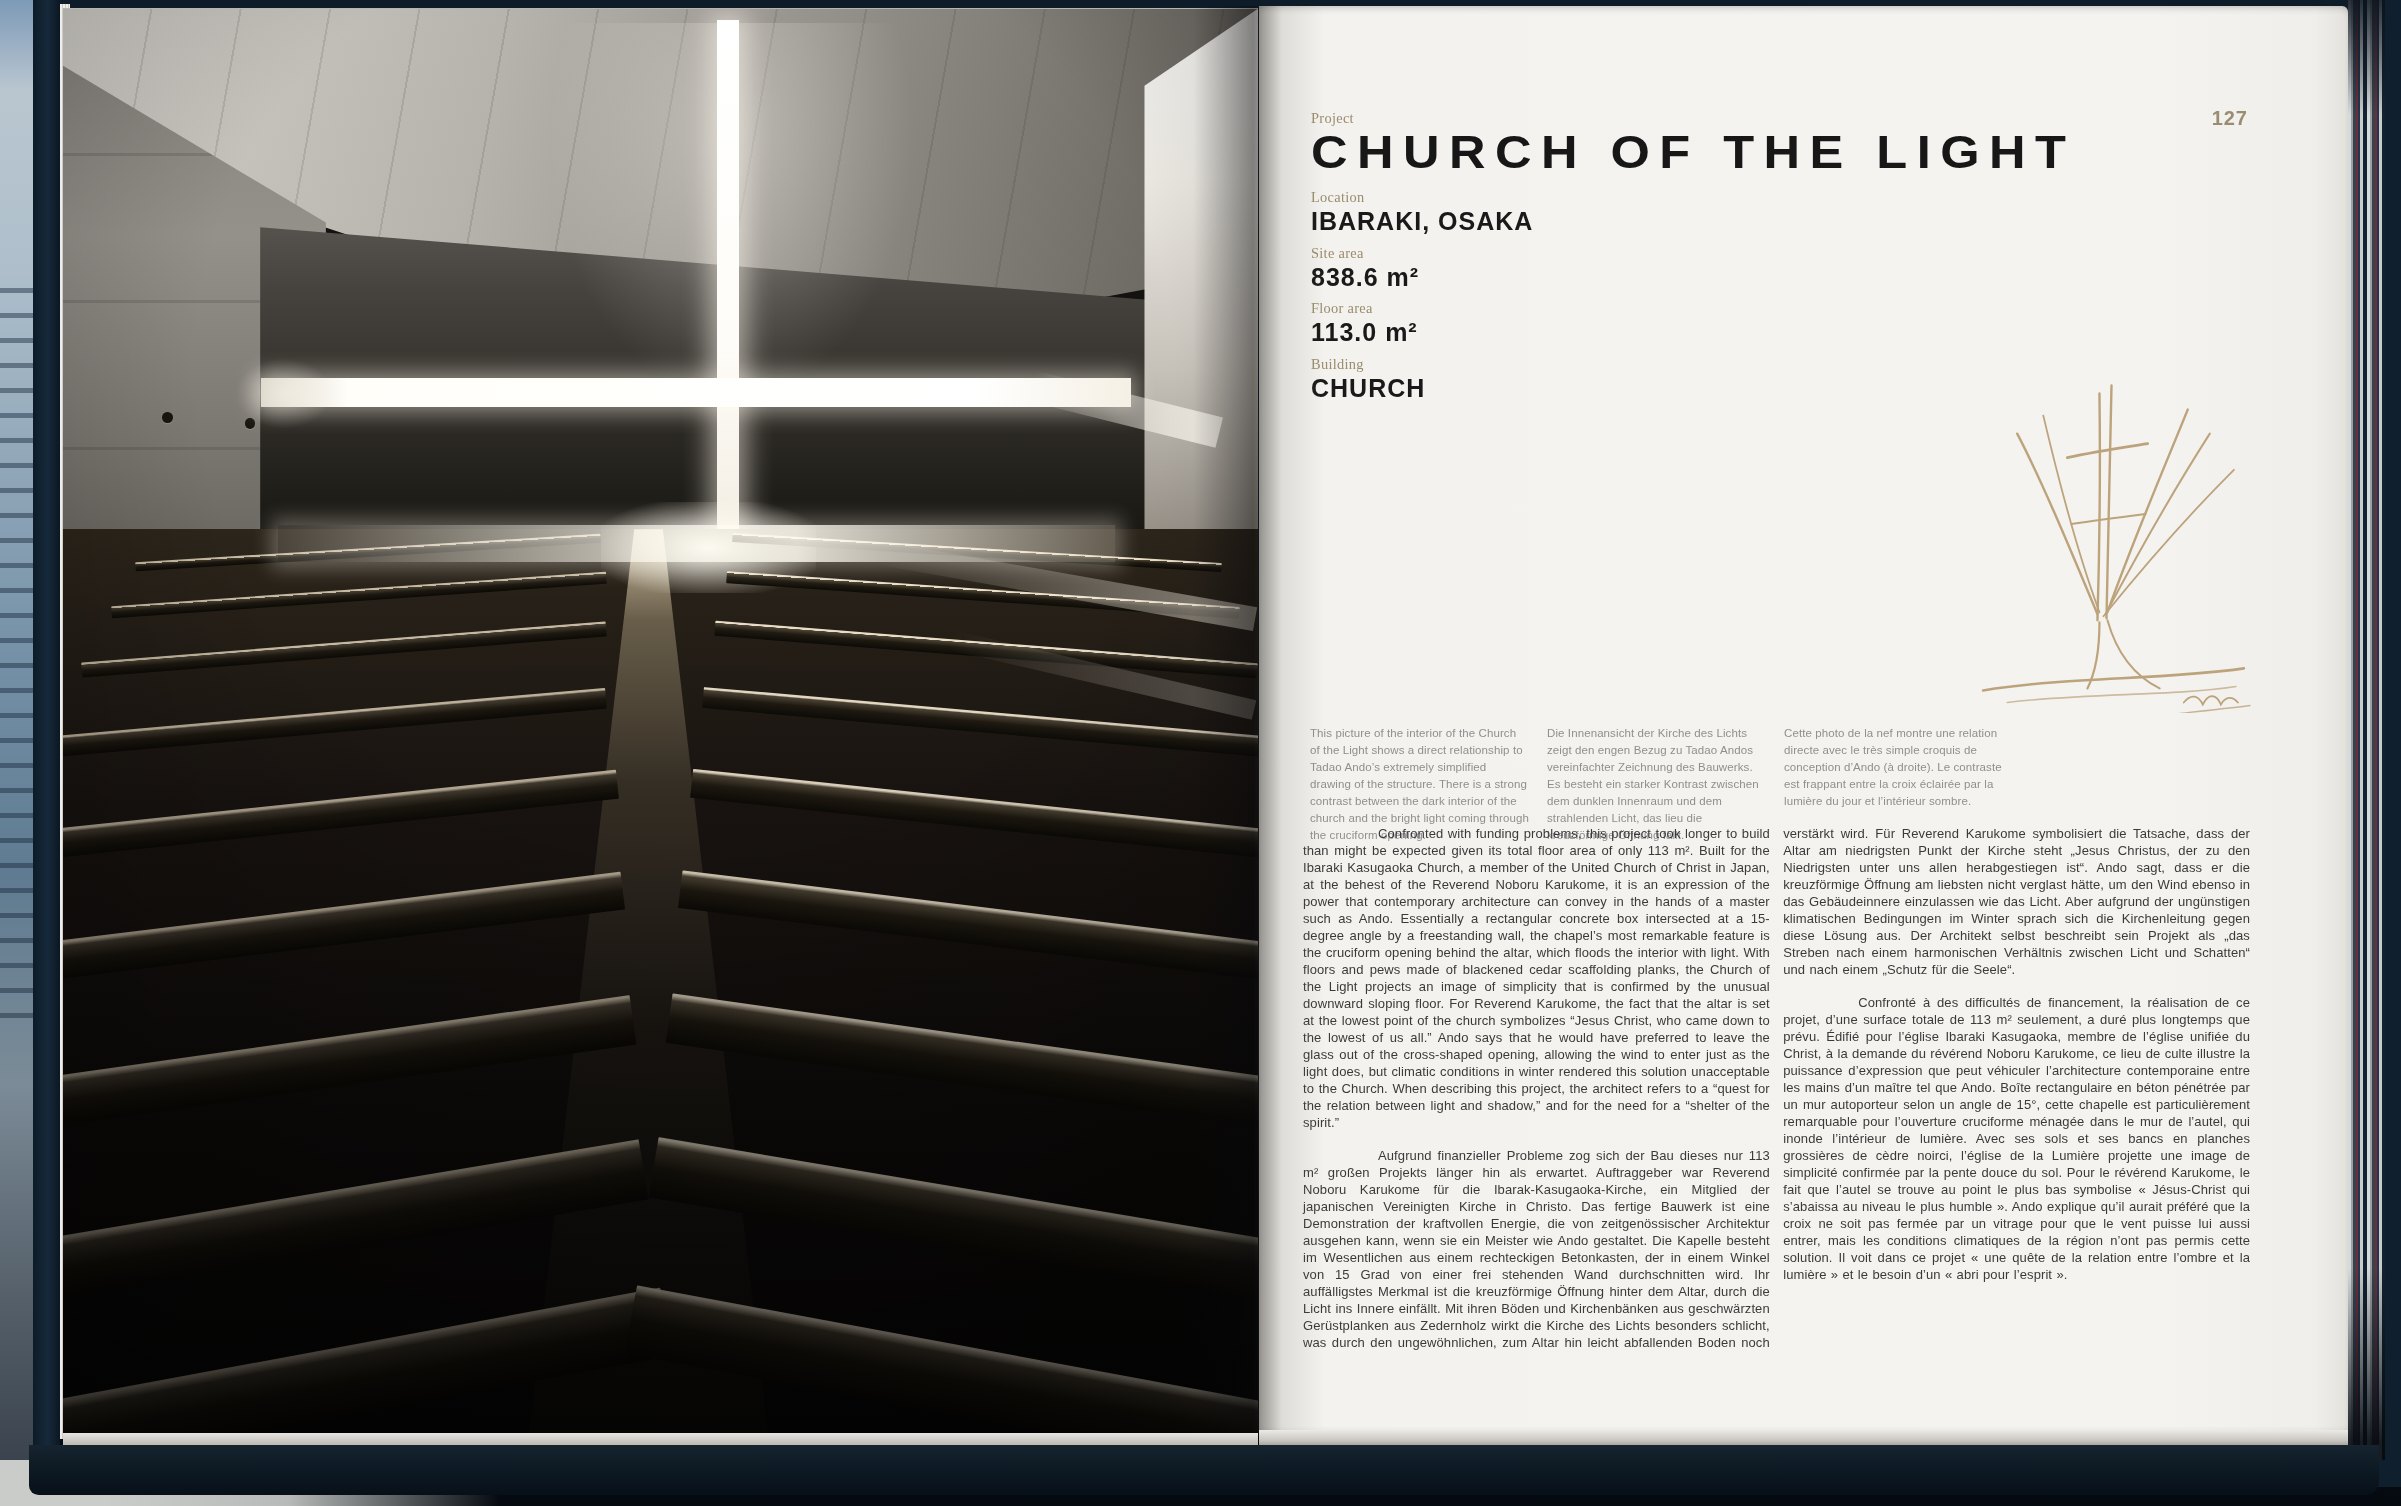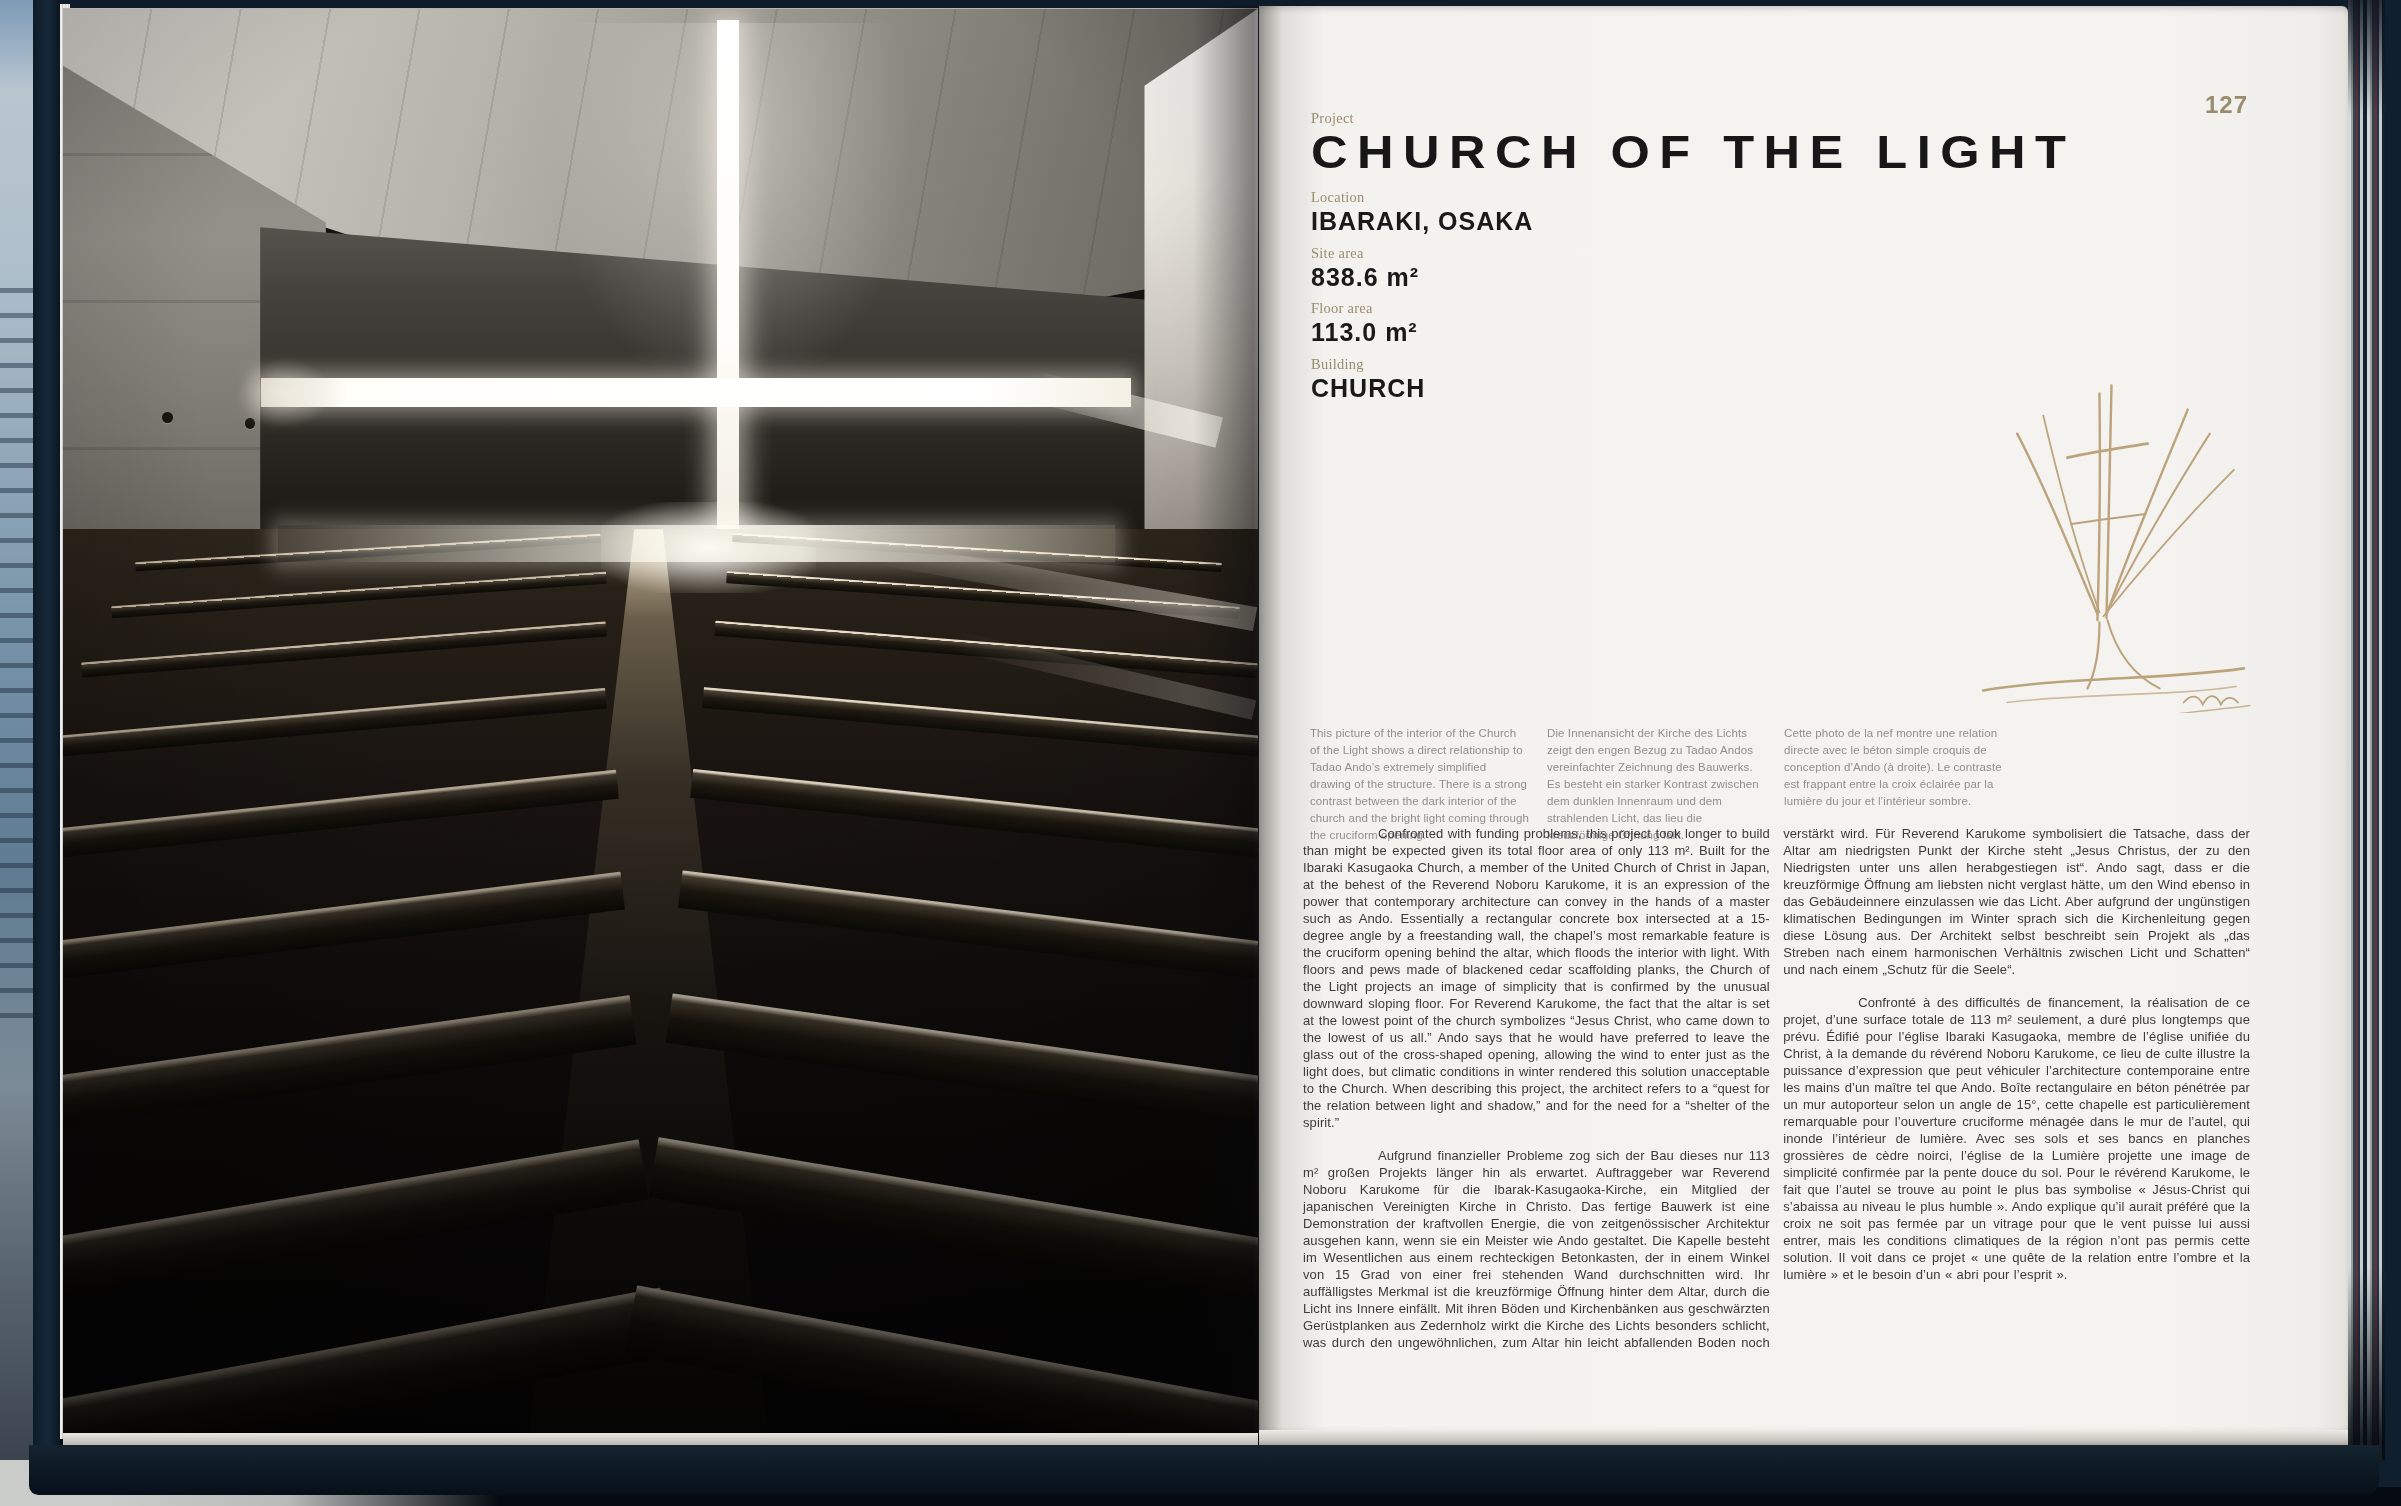--- a/index.html
+++ b/index.html
@@ -85,22 +85,22 @@
     background:radial-gradient(ellipse 120% 95% at 52% 25%,rgba(0,0,0,0) 34%,rgba(0,0,0,.4) 72%,rgba(0,0,0,.68) 100%);}
 
   
   .gutter{position:absolute;left:1193px;top:5.8px;width:131px;height:1430px;pointer-events:none;
     background:linear-gradient(to right,rgba(8,8,10,0) 0%,rgba(8,8,10,.42) 46%,rgba(40,34,28,.30) 55%,rgba(120,115,108,.12) 68%,rgba(120,115,108,0) 100%);}
 
   
   .page-right{position:absolute;left:1259px;top:5.8px;width:1089px;height:1428px;border-radius:0 5.8px 3.8px 0;
     background:linear-gradient(to right,#dddbd6 0,#ecebe7 21px,#f3f2ef 67px,#f4f3f0 82%,#efeeeb 97%,#e3e1dc 100%);
     box-shadow:inset 0 5.8px 8.6px -5.8px rgba(0,0,0,.3), inset 0 -5.8px 8.6px -5.8px rgba(0,0,0,.2);}
-  .pagenum{position:absolute;left:922px;top:85px;width:67px;text-align:right;
-    font-weight:bold;font-size:24px;letter-spacing:1px;color:#9a8d6f;}
+  .pagenum{position:absolute;left:922px;top:101px;width:67px;text-align:right;
+    font-weight:bold;font-size:20px;letter-spacing:1px;color:#9a8d6f;}
   .specs{position:absolute;left:52px;top:104px;width:865px;}
   .label{font-family:"Liberation Serif",serif;font-size:14.4px;color:#9a8c6d;letter-spacing:0.3px;margin-top:8.6px;}
   .title{margin:1.9px 0 0 0;font-size:46px;line-height:1.02;font-weight:bold;color:#171717;letter-spacing:8.6px;
     transform:scaleX(1.1);transform-origin:left;white-space:nowrap;}
   .value{font-size:25px;font-weight:bold;color:#191919;letter-spacing:1px;margin-top:1px;}
   .sketch{position:absolute;left:690px;top:365px;width:321px;height:342px;}
   .captions{position:absolute;left:51px;top:719px;width:711px;display:flex;gap:18px;}
   .caption{margin:0;width:219px;font-size:11.5px;line-height:17px;color:#8f8f8f;letter-spacing:0.1px;}
   .bodytext{position:absolute;left:44px;top:819px;width:947px;height:538px;
     column-count:2;column-gap:13.4px;column-fill:auto;
@@ -192,21 +192,21 @@
       <path d="M158,248 C168,284 186,304 210,316" stroke-width="2"></path>
       <path d="M34,318 C120,304 210,308 294,296" stroke-width="2.6"></path>
       <path d="M58,330 C140,320 222,324 286,314" stroke-width="1.6" opacity="0.7"></path>
       <path d="M234,330 c8,-10 15,-6 19,2 c6,-12 14,-10 18,0 c5,-9 12,-8 17,-2" stroke-width="1.8"></path>
       <path d="M230,341 C254,338 278,336 300,333" stroke-width="1.5" opacity="0.8"></path>
     </svg>
 
     <div class="captions">
       <p class="caption" lang="en">This picture of the interior of the Church of the Light shows a direct relationship to Tadao Ando’s extremely simplified drawing of the structure. There is a strong contrast between the dark interior of the church and the bright light coming through the cruciform opening.</p>
       <p class="caption" lang="de">Die Innenansicht der Kirche des Lichts zeigt den engen Bezug zu Tadao Andos vereinfachter Zeichnung des Bauwerks. Es besteht ein starker Kontrast zwischen dem dunklen Innenraum und dem strahlenden Licht, das lieu die kreuzförmige Öffnung fällt.</p>
-      <p class="caption" lang="fr">Cette photo de la nef montre une relation directe avec le béton simple croquis de conception d’Ando (à droite). Le contraste est frappant entre la croix éclairée par la lumière du jour et l’intérieur sombre.</p>
+      <p class="caption" lang="fr">Cette photo de la nef montre une relation directe avec le très simple croquis de conception d’Ando (à droite). Le contraste est frappant entre la croix éclairée par la lumière du jour et l’intérieur sombre.</p>
     </div>
 
     <div class="bodytext">
       <p class="para" lang="en">Confronted with funding problems, this project took longer to build than might be expected given its total floor area of only 113 m². Built for the Ibaraki Kasugaoka Church, a member of the United Church of Christ in Japan, at the behest of the Reverend Noboru Karukome, it is an expression of the power that contemporary architecture can convey in the hands of a master such as Ando. Essentially a rectangular concrete box intersected at a 15-degree angle by a freestanding wall, the chapel’s most remarkable feature is the cruciform opening behind the altar, which floods the interior with light. With floors and pews made of blackened cedar scaffolding planks, the Church of the Light projects an image of simplicity that is confirmed by the unusual downward sloping floor. For Reverend Karukome, the fact that the altar is set at the lowest point of the church symbolizes “Jesus Christ, who came down to the lowest of us all.” Ando says that he would have preferred to leave the glass out of the cross-shaped opening, allowing the wind to enter just as the light does, but climatic conditions in winter rendered this solution unacceptable to the Church. When describing this project, the architect refers to a “quest for the relation between light and shadow,” and for the need for a “shelter of the spirit.”</p>
       <p class="para" lang="de">Aufgrund finanzieller Probleme zog sich der Bau dieses nur 113 m² großen Projekts länger hin als erwartet. Auftraggeber war Reverend Noboru Karukome für die Ibarak-Kasugaoka-Kirche, ein Mitglied der japanischen Vereinigten Kirche in Christo. Das fertige Bauwerk ist eine Demonstration der kraftvollen Energie, die von zeitgenössischer Architektur ausgehen kann, wenn sie ein Meister wie Ando gestaltet. Die Kapelle besteht im Wesentlichen aus einem rechteckigen Betonkasten, der in einem Winkel von 15 Grad von einer frei stehenden Wand durchschnitten wird. Ihr auffälligstes Merkmal ist die kreuzförmige Öffnung hinter dem Altar, durch die Licht ins Innere einfällt. Mit ihren Böden und Kirchenbänken aus geschwärzten Gerüstplanken aus Zedernholz wirkt die Kirche des Lichts besonders schlicht, was durch den ungewöhnlichen, zum Altar hin leicht abfallenden Boden noch verstärkt wird. Für Reverend Karukome symbolisiert die Tatsache, dass der Altar am niedrigsten Punkt der Kirche steht „Jesus Christus, der zu den Niedrigsten unter uns allen herabgestiegen ist“. Ando sagt, dass er die kreuzförmige Öffnung am liebsten nicht verglast hätte, um den Wind ebenso in das Gebäudeinnere einzulassen wie das Licht. Aber aufgrund der ungünstigen klimatischen Bedingungen im Winter sprach sich die Kirchenleitung gegen diese Lösung aus. Der Architekt selbst beschreibt sein Projekt als „das Streben nach einem harmonischen Verhältnis zwischen Licht und Schatten“ und nach einem „Schutz für die Seele“.</p>
       <p class="para" lang="fr">Confronté à des difficultés de financement, la réalisation de ce projet, d’une surface totale de 113 m² seulement, a duré plus longtemps que prévu. Édifié pour l’église Ibaraki Kasugaoka, membre de l’église unifiée du Christ, à la demande du révérend Noboru Karukome, ce lieu de culte illustre la puissance d’expression que peut véhiculer l’architecture contemporaine entre les mains d’un maître tel que Ando. Boîte rectangulaire en béton pénétrée par un mur autoporteur selon un angle de 15°, cette chapelle est particulièrement remarquable pour l’ouverture cruciforme ménagée dans le mur de l’autel, qui inonde l’intérieur de lumière. Avec ses sols et ses bancs en planches grossières de cèdre noirci, l’église de la Lumière projette une image de simplicité confirmée par la pente douce du sol. Pour le révérend Karukome, le fait que l’autel se trouve au point le plus bas symbolise « Jésus-Christ qui s’abaissa au niveau le plus humble ». Ando explique qu’il aurait préféré que la croix ne soit pas fermée par un vitrage pour que le vent puisse lui aussi entrer, mais les conditions climatiques de la région n’ont pas permis cette solution. Il voit dans ce projet « une quête de la relation entre l’ombre et la lumière » et le besoin d’un « abri pour l’esprit ».</p>
     </div>
   </div>
 
   <div class="gutter"></div>

